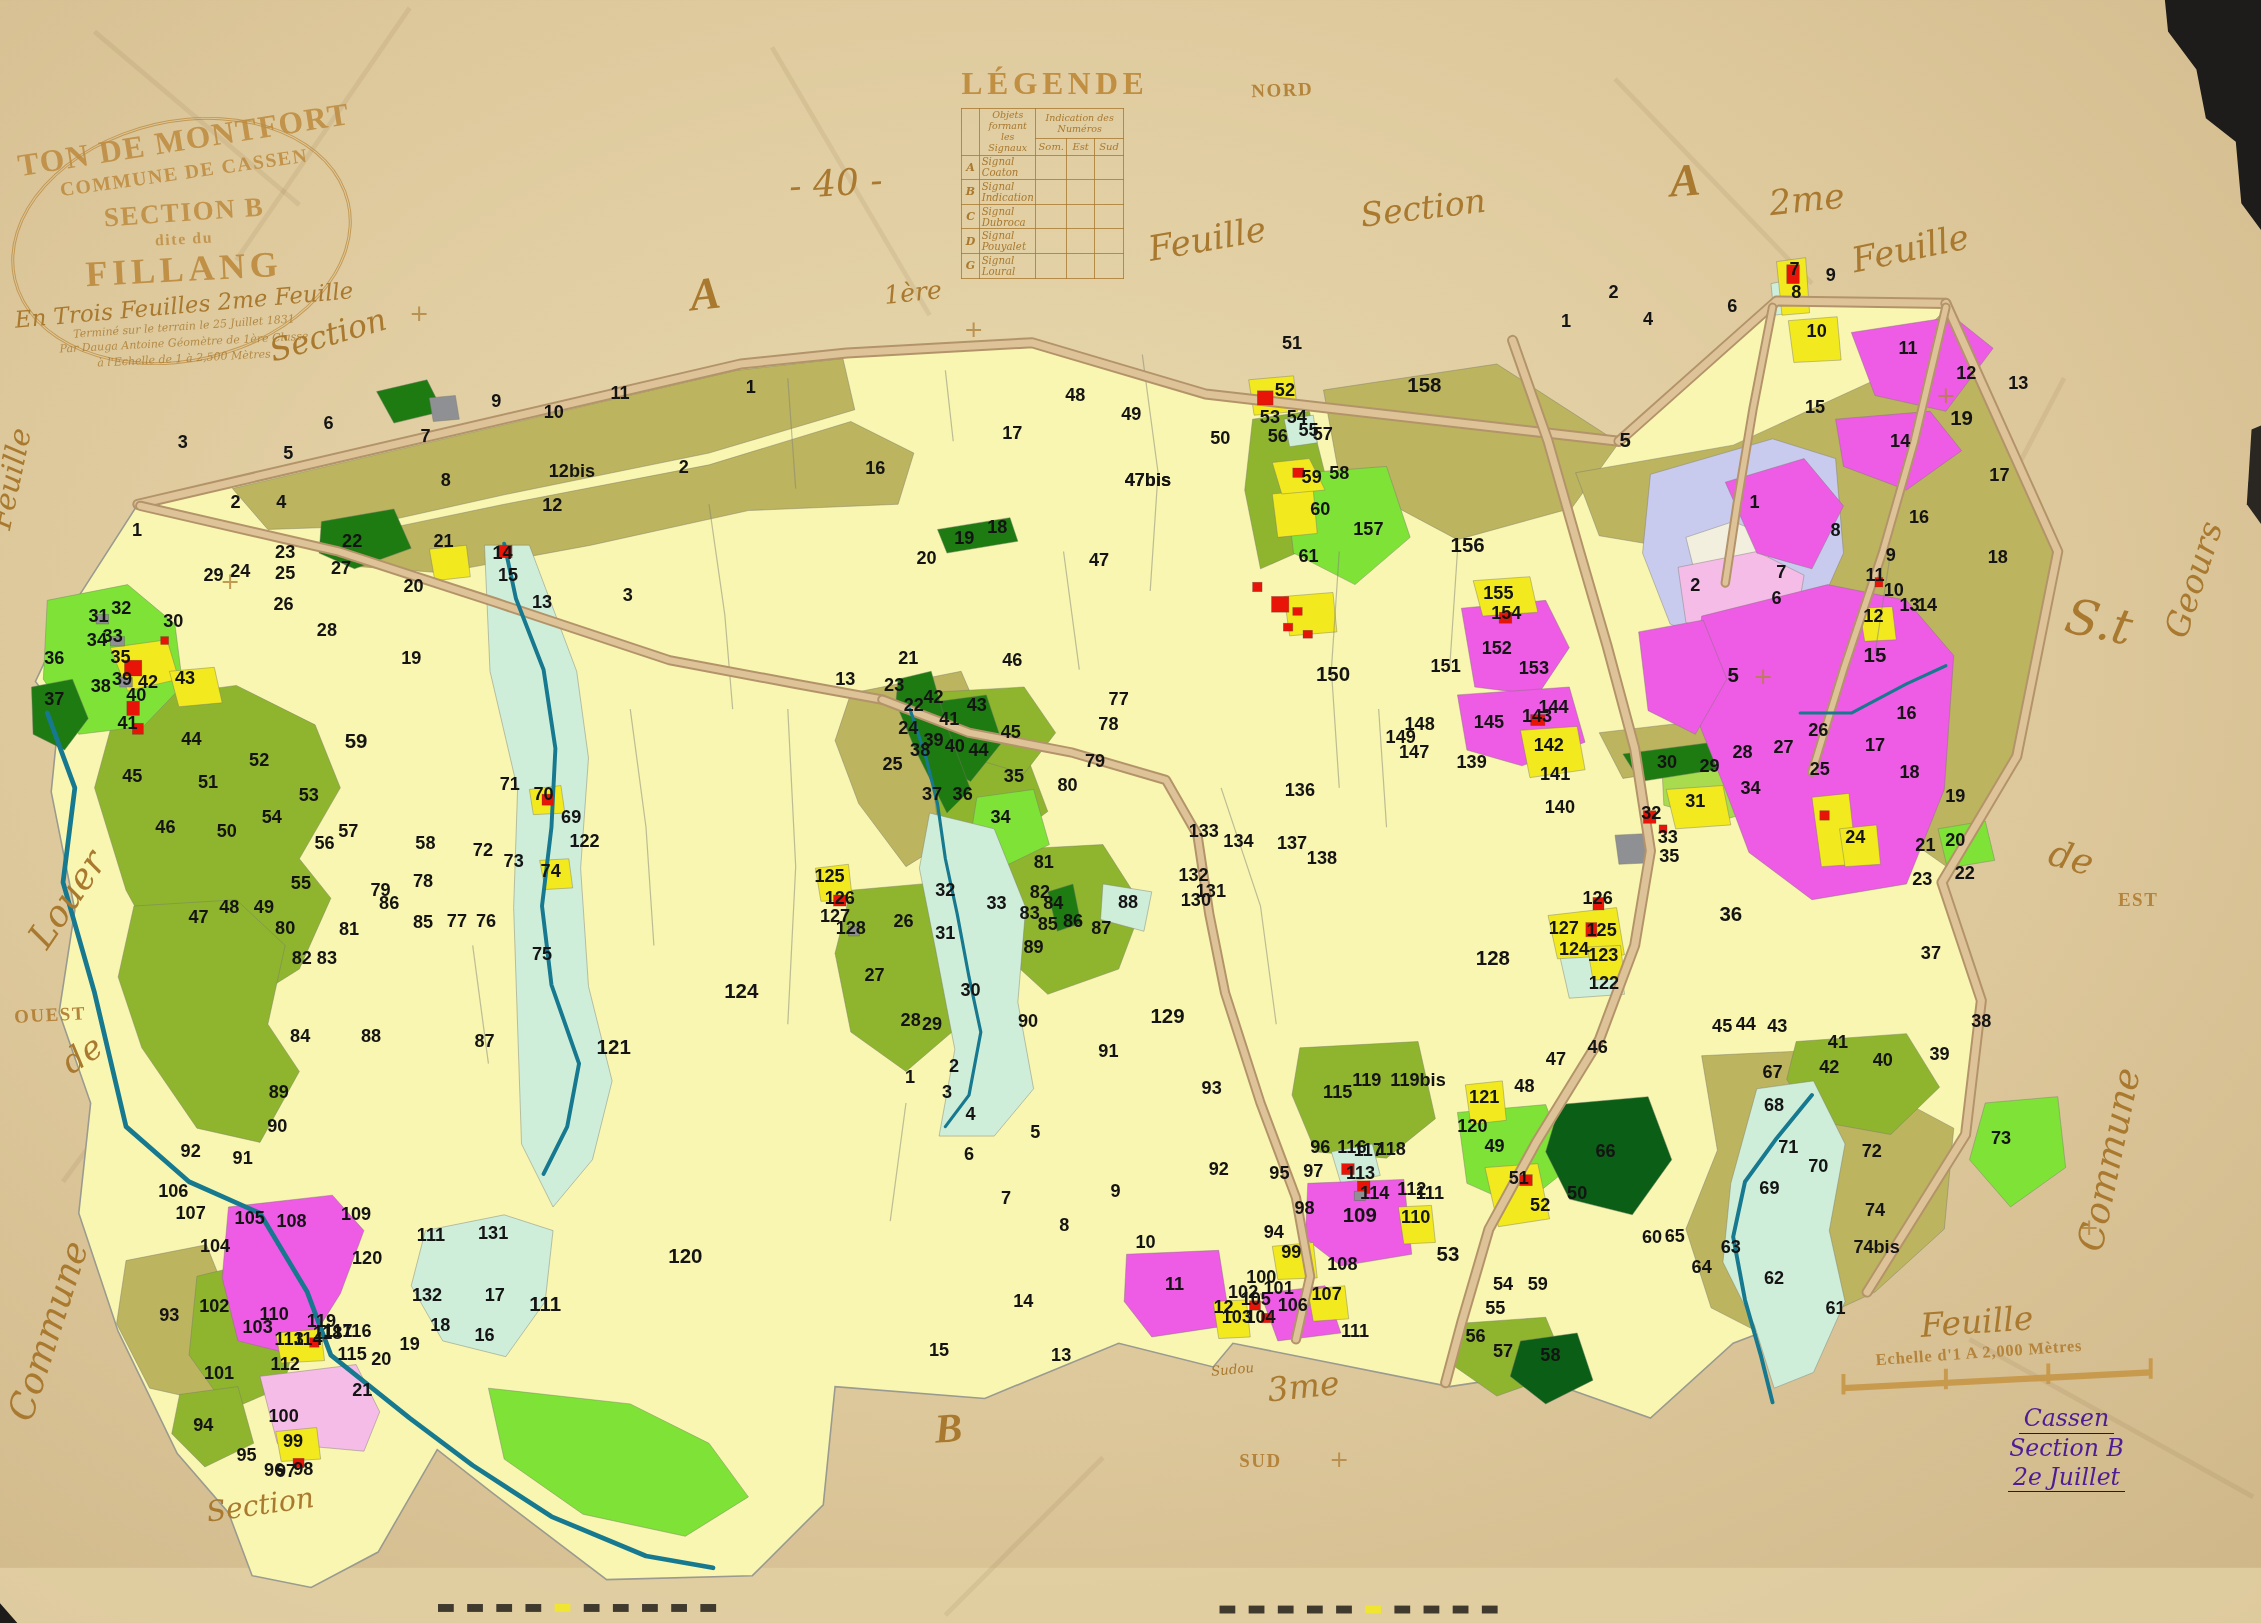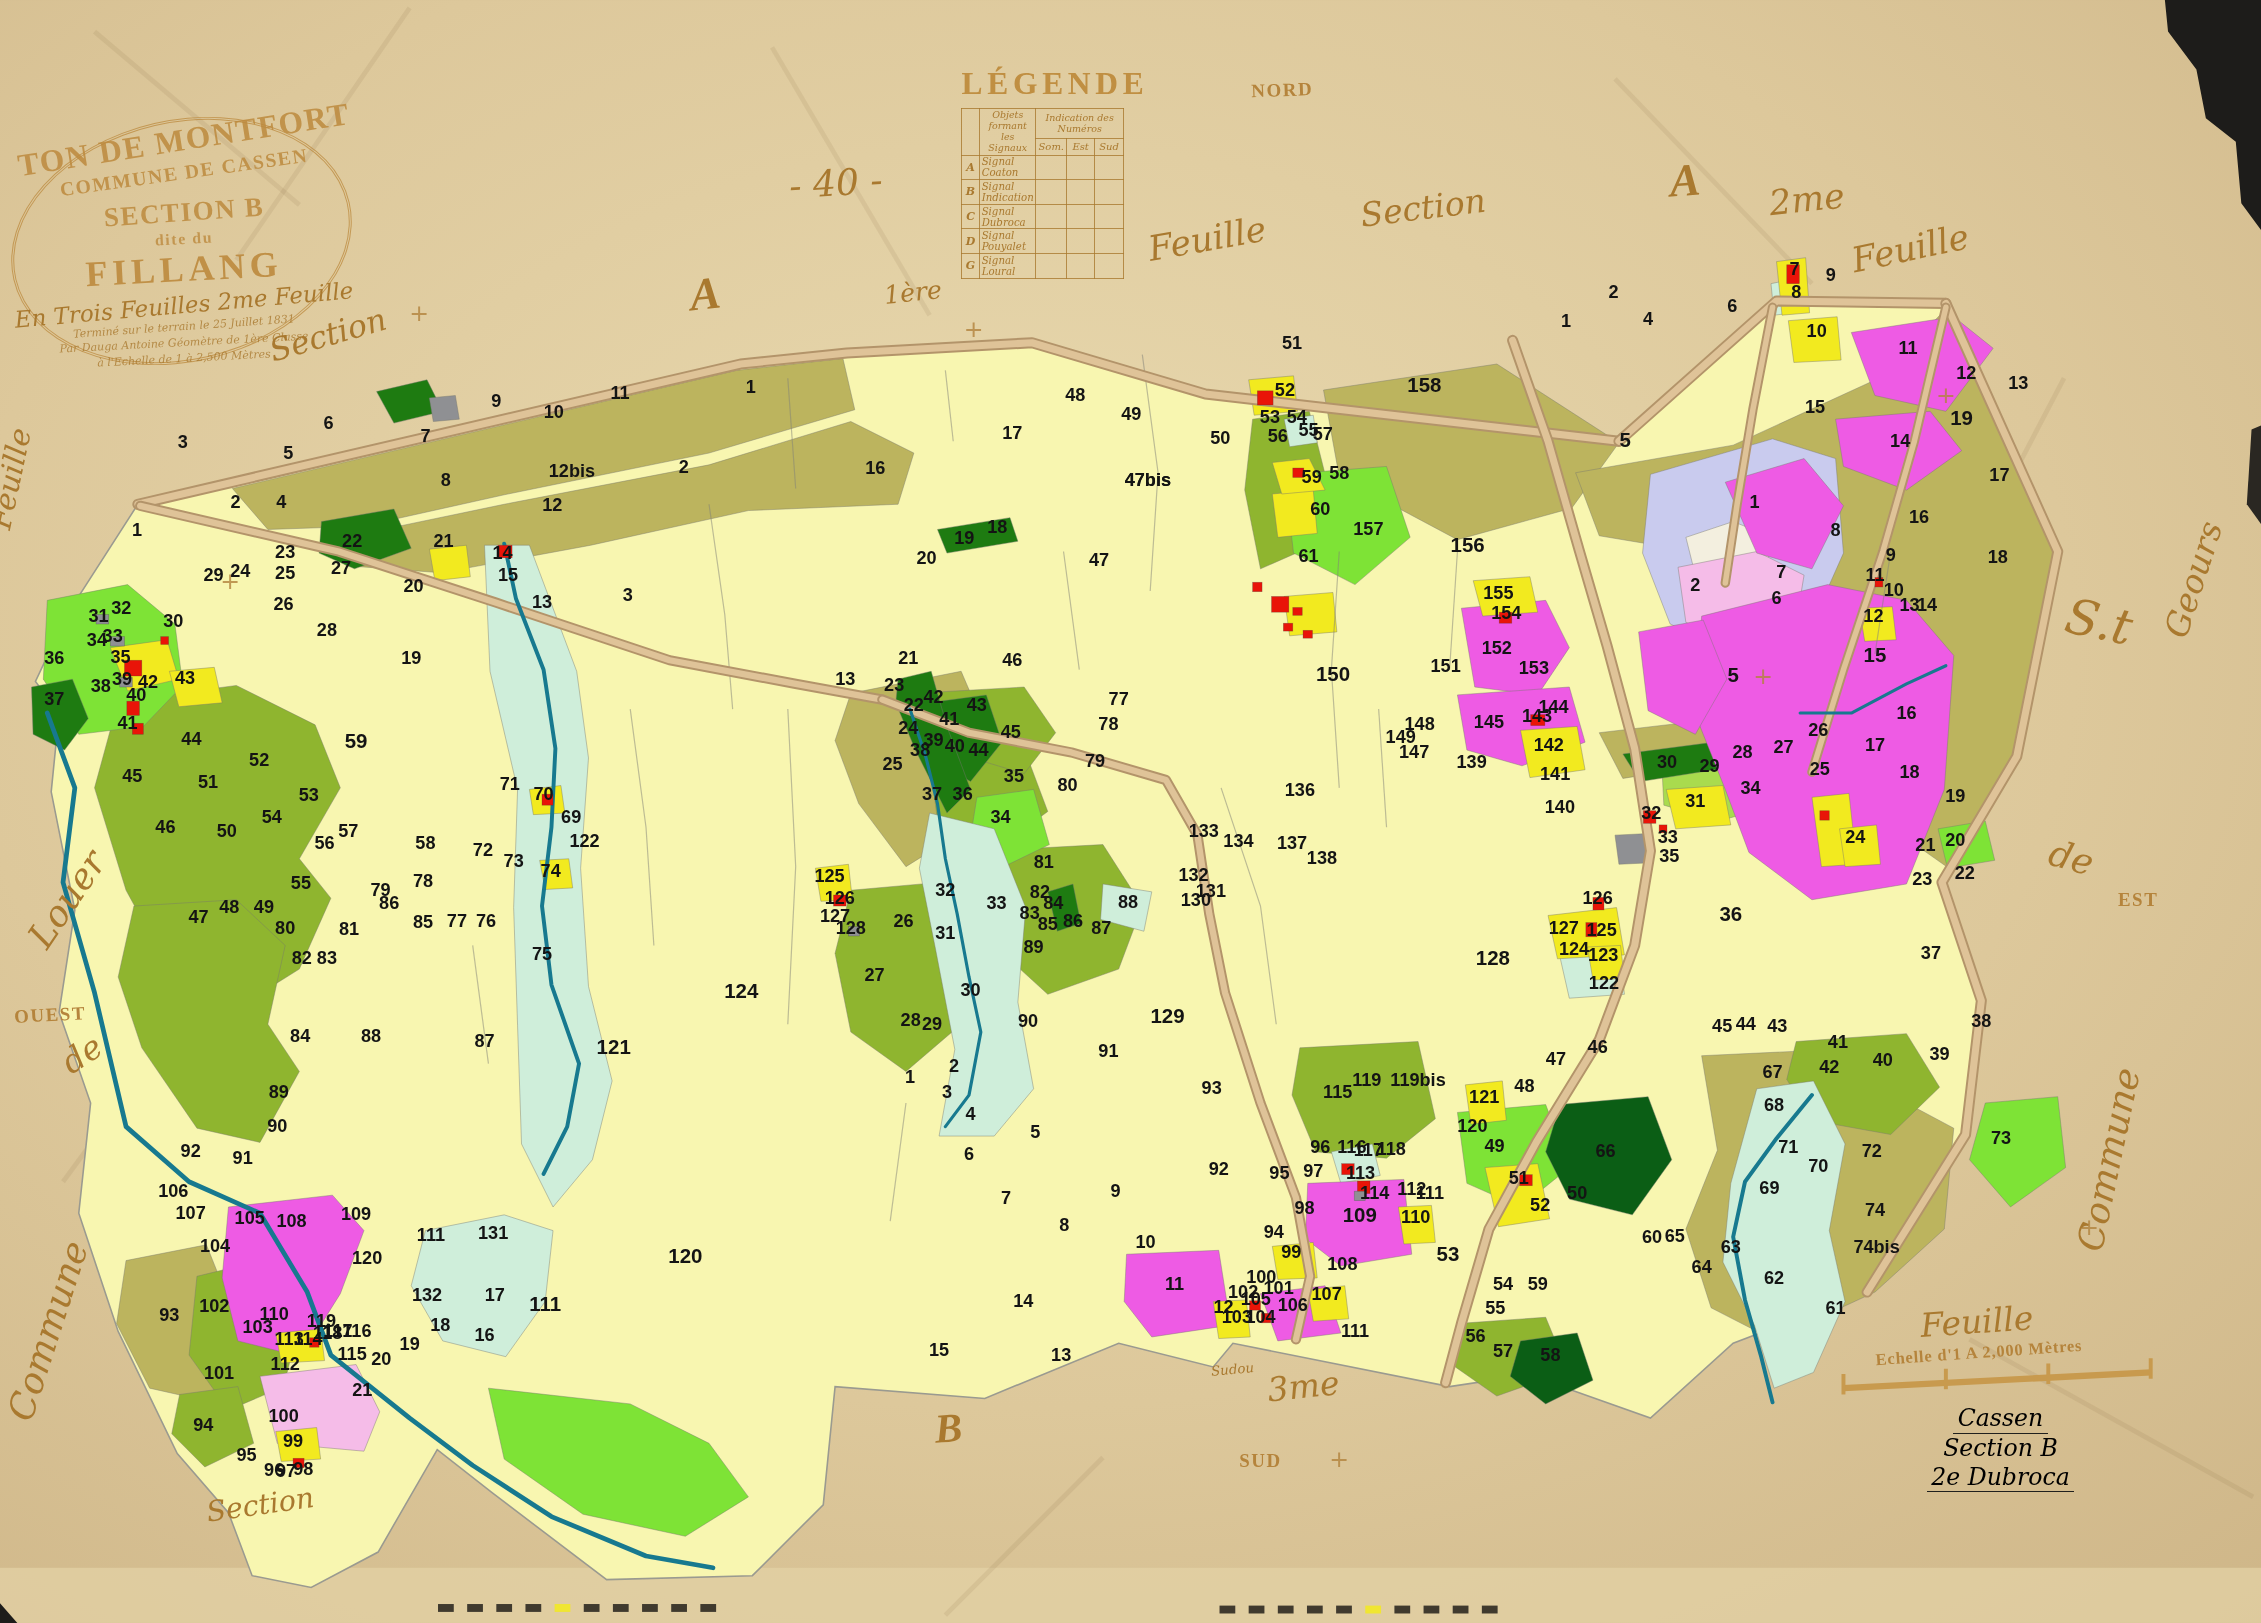--- a/index.html
+++ b/index.html
@@ -21,21 +21,21 @@
   #legend table{border-collapse:collapse;margin-top:6.3px;width:163px;
     font-family:"DejaVu Serif",serif;font-style:italic;}
   #legend td,#legend th{border:1.2px solid rgba(169,121,47,.8);color:#a9792f;
     font-weight:normal;padding:0.8px 1.6px;}
   #legend .hdr{font-size:9.5px;text-align:center;line-height:1.15;}
   #legend .sub{font-size:10px;text-align:center;}
   #legend .ltr{font-size:11px;font-weight:bold;text-align:center;width:15.8px;}
   #legend .sig{font-size:10.2px;height:20.5px;}
   #legend .numcell{width:27px;}
   
-  #note{left:1910px;top:1404px;width:181px;text-align:center;color:#000000;
+  #note{left:1976px;top:1404px;width:181px;text-align:center;color:#4c1d95;
     font-family:"DejaVu Serif",serif;font-style:italic;}
   #note .n{font-size:23.6px;line-height:1.22;}
   #note .u{display:inline-block;border-bottom:1.6px solid #20201d;padding:0 4.7px;}
   
   #scalecap{left:1812px;top:1302px;width:331px;text-align:center;transform:rotate(-4deg);}
   #scalecap .l1{font-family:"DejaVu Serif",serif;font-style:italic;font-size:33px;color:#a9792f;}
   #scalecap .l2{font-family:"Liberation Serif",serif;font-weight:bold;font-size:16.5px;
     letter-spacing:0.8px;color:#b5843c;margin-top:1.6px;}
 </style>
 </head>
@@ -725,17 +725,17 @@
   </div>
 
   <div id="scalecap" class="ov">
     <div class="l1">Feuille</div>
     <div class="l2">Echelle d'1 A 2,000 Mètres</div>
   </div>
 
   <div id="note" class="ov">
     <div class="n"><span class="u">Cassen</span></div>
     <div class="n">Section B</div>
-    <div class="n"><span class="u">2e Dubroca</span></div>
+    <div class="n"><span class="u">2e Juillet</span></div>
   </div>
 
 </div>
 
 
 </body></html>

